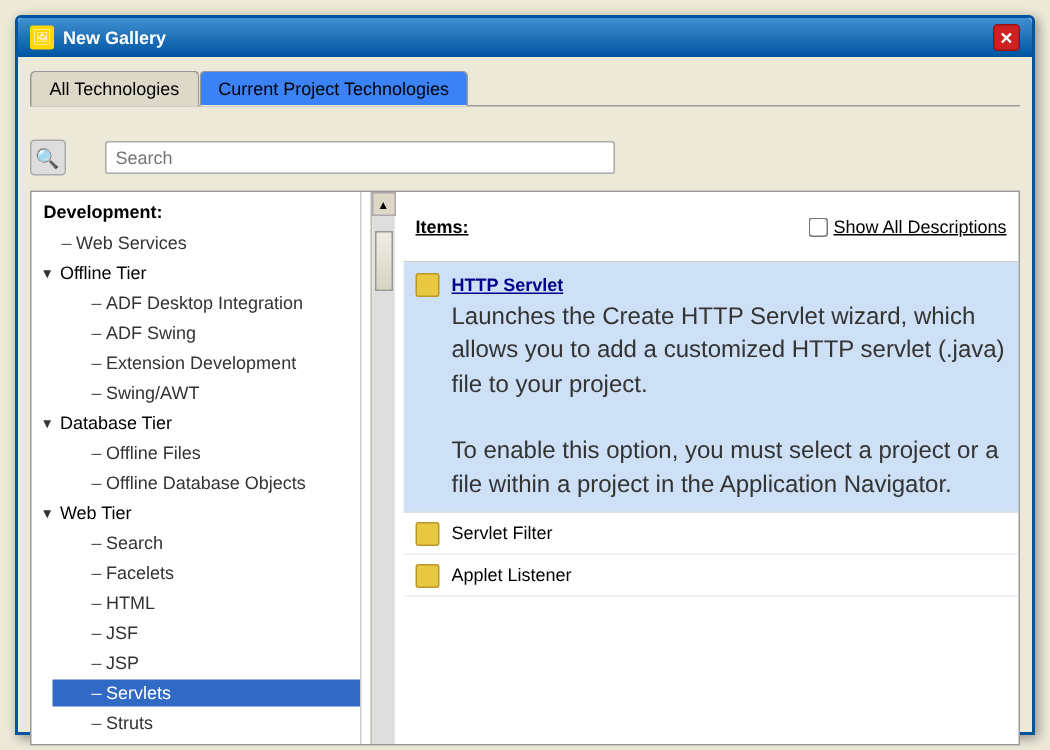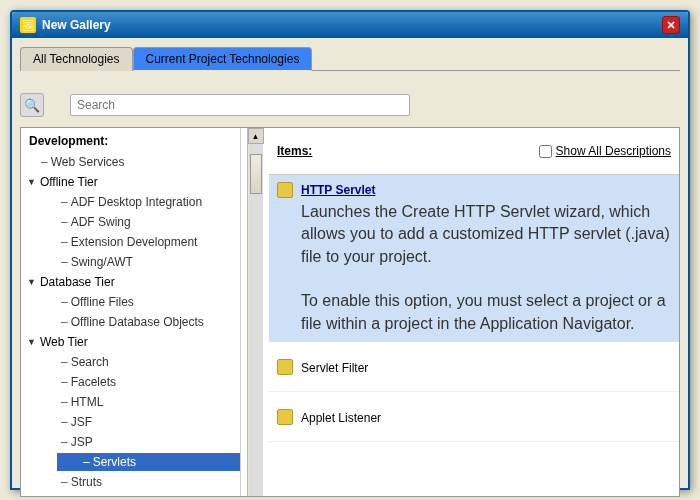--- a/index.html
+++ b/index.html
@@ -189,21 +189,20 @@
 
     .tree-child {
       padding: 2px 26px;
       font-size: 12px;
       color: #333;
     }
 
     .tree-child.selected {
       background: #316ac5;
       color: white;
-      margin-left: 22px;
     }
 
     .items-panel {
       flex: 1;
       display: flex;
       flex-direction: column;
       overflow-y: auto;
       padding: 0;
     }
 
@@ -264,23 +263,23 @@
     .item-description {
       font-size: 16px;
       color: #333;
       margin-top: 3px;
       padding-left: 24px;
       line-height: 1.4;
     }
 
     .item-simple {
       display: flex;
-      align-items: flex-end;
+      align-items: center;
       gap: 8px;
-      padding: 16px 8px;
+      padding: 5px 8px;
       cursor: pointer;
       border-bottom: 1px solid #eee;
       font-size: 12px;
     }
 
     .vertical-scrollbar {
       width: 16px;
       background: #e8e4d8;
       border-left: 1px solid #bbb;
       display: flex;

